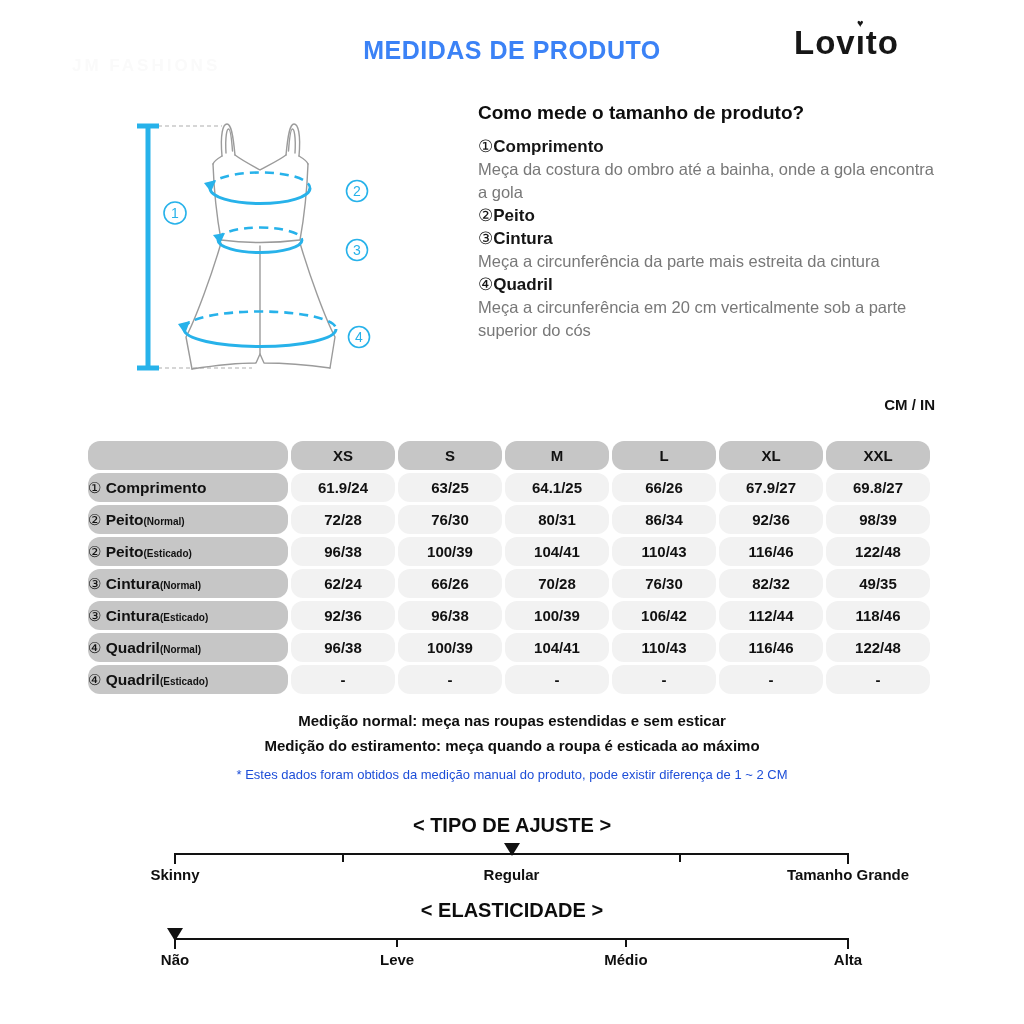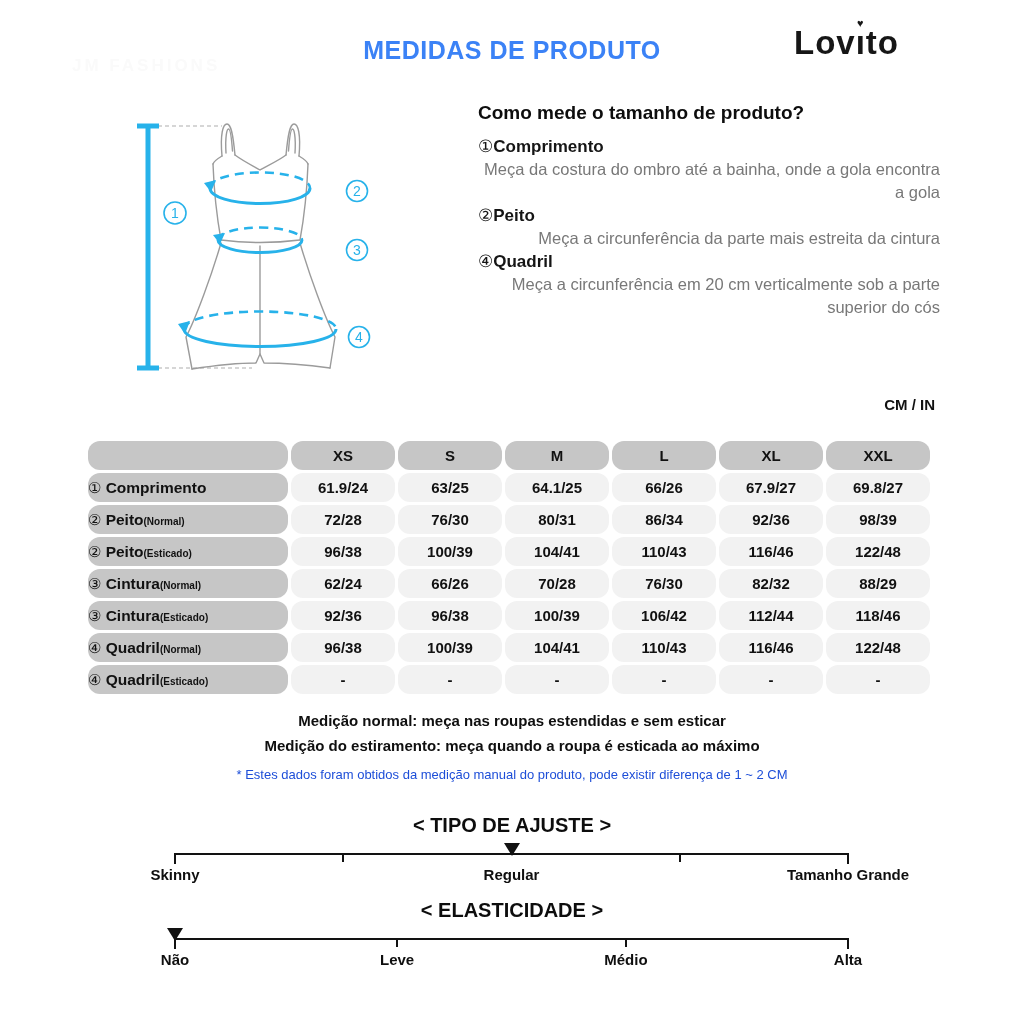--- a/index.html
+++ b/index.html
@@ -28,21 +28,21 @@
               text-anchor:middle;}
   .gdash{stroke:#adadad;stroke-width:1.2;stroke-dasharray:4 3;fill:none;}
   .garment path{stroke:var(--garment-outline);fill:none;stroke-width:1.4;
                 stroke-linecap:round;stroke-linejoin:round;}
 
   
   .guide{position:absolute;left:478px;top:102px;width:462px;}
   .guide-heading{font-size:19px;font-weight:800;margin:0 0 11px 0;color:#0d0d0d;}
   .g-item-title{font-size:17px;font-weight:700;line-height:23px;color:#151515;}
   .g-item-title .gnum{font-weight:400;}
-  .g-desc{font-size:16.5px;font-weight:400;color:var(--text-muted);line-height:23px;text-align:right;}
+  .g-desc{font-size:16.5px;font-weight:400;color:var(--text-muted);line-height:23px;}
 
   .units{position:absolute;right:89px;top:396px;font-size:15px;font-weight:700;}
 
   
   .size-table{position:absolute;left:85px;top:438px;border-collapse:separate;
               border-spacing:3px;table-layout:fixed;}
   .size-table th,.size-table td{height:29px;padding:0;text-align:center;
               font-size:15px;font-weight:700;vertical-align:middle;border-radius:12px;}
   .size-table th.hdr{background:var(--table-header-bg);width:104px;}
   .size-table th.corner{background:var(--table-header-bg);width:200px;}
@@ -141,20 +141,21 @@
       <text x="241" y="236">4</text>
     </g>
   </svg>
 
   <div class="guide">
     <div class="guide-heading">Como mede o tamanho de produto?</div>
     <div>
         <div class="g-item-title"><span class="gnum">①</span><span>Comprimento</span></div>
         <div class="g-desc">Meça da costura do ombro até a bainha, onde a gola encontra a gola</div>
         <div class="g-item-title"><span class="gnum">②</span><span>Peito</span></div>
+        <div class="g-item-title"><span class="gnum">③</span><span>Cintura</span></div>
         <div class="g-desc">Meça a circunferência da parte mais estreita da cintura</div>
         <div class="g-item-title"><span class="gnum">④</span><span>Quadril</span></div>
         <div class="g-desc">Meça a circunferência em 20 cm verticalmente sob a parte superior do cós</div>
       </div>
   </div>
 
   <div class="units">CM / IN</div>
 
   <table class="size-table">
     <thead>
@@ -196,21 +197,21 @@
           <td>116/46</td>
           <td>122/48</td>
         </tr>
         <tr>
           <th class="rowlab"><span class="rnum">③ </span><span>Cintura</span><span class="variant">(Normal)</span></th>
           <td>62/24</td>
           <td>66/26</td>
           <td>70/28</td>
           <td>76/30</td>
           <td>82/32</td>
-          <td>88/29</td>
+          <td>49/35</td>
         </tr>
         <tr>
           <th class="rowlab"><span class="rnum">③ </span><span>Cintura</span><span class="variant">(Esticado)</span></th>
           <td>92/36</td>
           <td>96/38</td>
           <td>100/39</td>
           <td>106/42</td>
           <td>112/44</td>
           <td>118/46</td>
         </tr>

